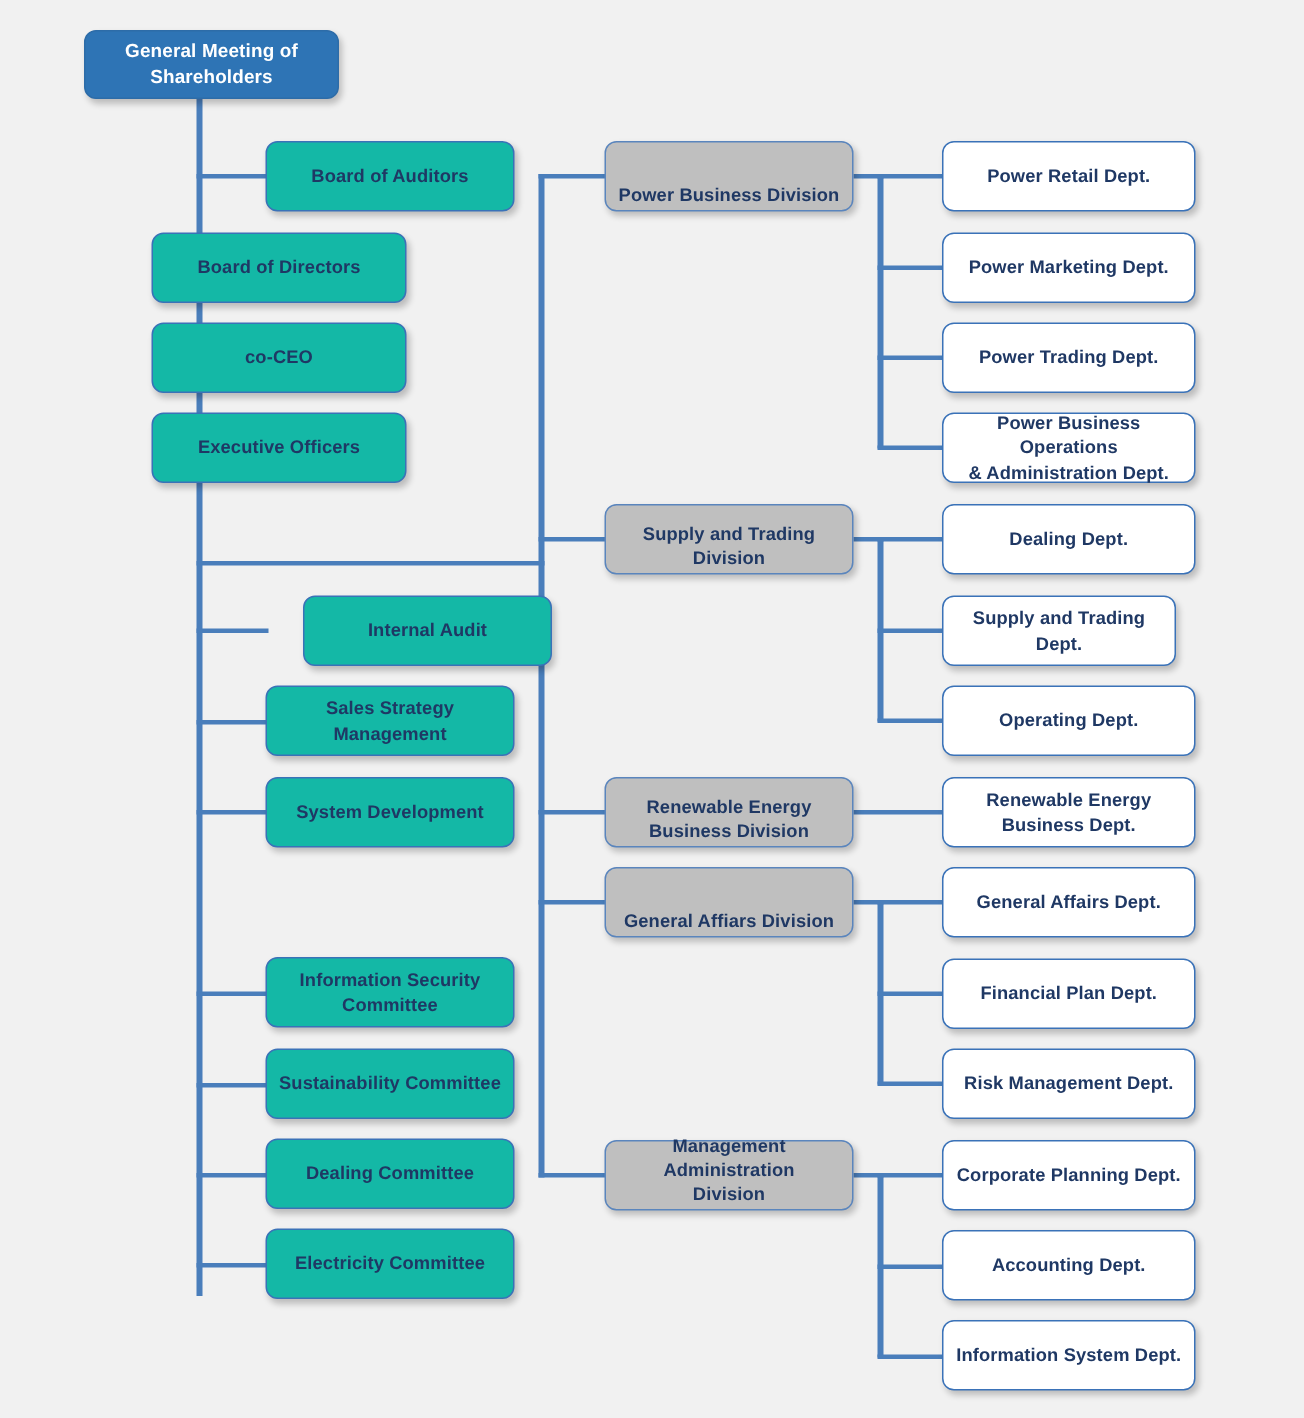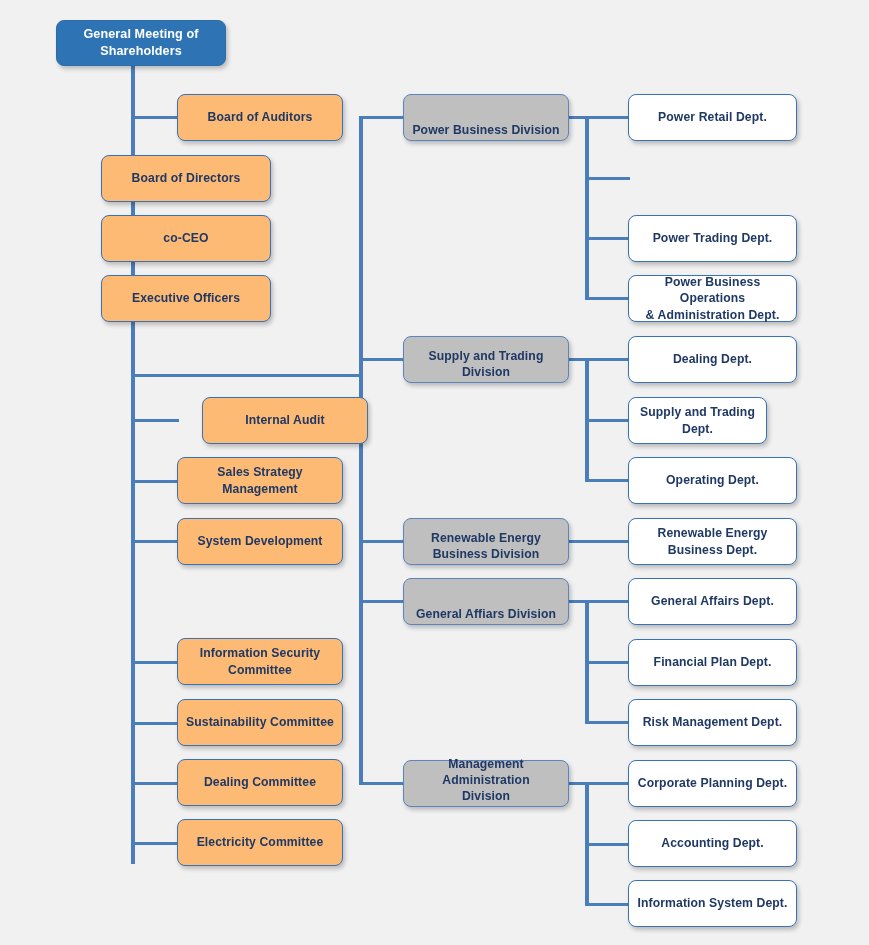--- a/index.html
+++ b/index.html
@@ -36,21 +36,21 @@
     z-index: 5;
   }
   .node span { display: block; width: 100%; }
   .node.root {
     background: #2e74b5;
     color: #ffffff;
     border-color: #2d6ca8;
     font-size: 12.6px;
   }
   .node.blue {
-    background: #fdba74;
+    background: #14b8a6;
     border-color: #3a72b8;
   }
   .node.gray {
     background: #bfbfbf;
     border-color: #5a85bd;
     align-items: flex-end;
   }
   .node.white {
     background: #ffffff;
     border-color: #3a72b8;
@@ -180,33 +180,36 @@
   <div class="node gray" style="left:403px; top:760px; width:166px; height:47px;">
     <div>
       <span>Management Administration</span>
       <span>Division</span>
     </div>
   </div>
 
   <div class="node white" style="left:628px; top:94px; width:169px; height:47px;">
     <span>Power Retail Dept.</span>
   </div>
+  <div class="node white" style="left:628px; top:155px; width:169px; height:47px;">
+    <span>Power Marketing Dept.</span>
+  </div>
   <div class="node white" style="left:628px; top:215px; width:169px; height:47px;">
     <span>Power Trading Dept.</span>
   </div>
   <div class="node white" style="left:628px; top:275px; width:169px; height:47px;">
     <div>
       <span>Power Business Operations</span>
       <span>&amp; Administration Dept.</span>
     </div>
   </div>
   <div class="node white" style="left:628px; top:336px; width:169px; height:47px;">
     <span>Dealing Dept.</span>
   </div>
-  <div class="node white" style="left:628px; top:397px; width:139px; height:47px;">
+  <div class="node white" style="left:628px; top:397px; width:156px; height:47px;">
     <span>Supply and Trading Dept.</span>
   </div>
   <div class="node white" style="left:628px; top:457px; width:169px; height:47px;">
     <span>Operating  Dept.</span>
   </div>
   <div class="node white" style="left:628px; top:518px; width:169px; height:47px;">
     <div>
       <span>Renewable Energy</span>
       <span>Business Dept.</span>
     </div>

